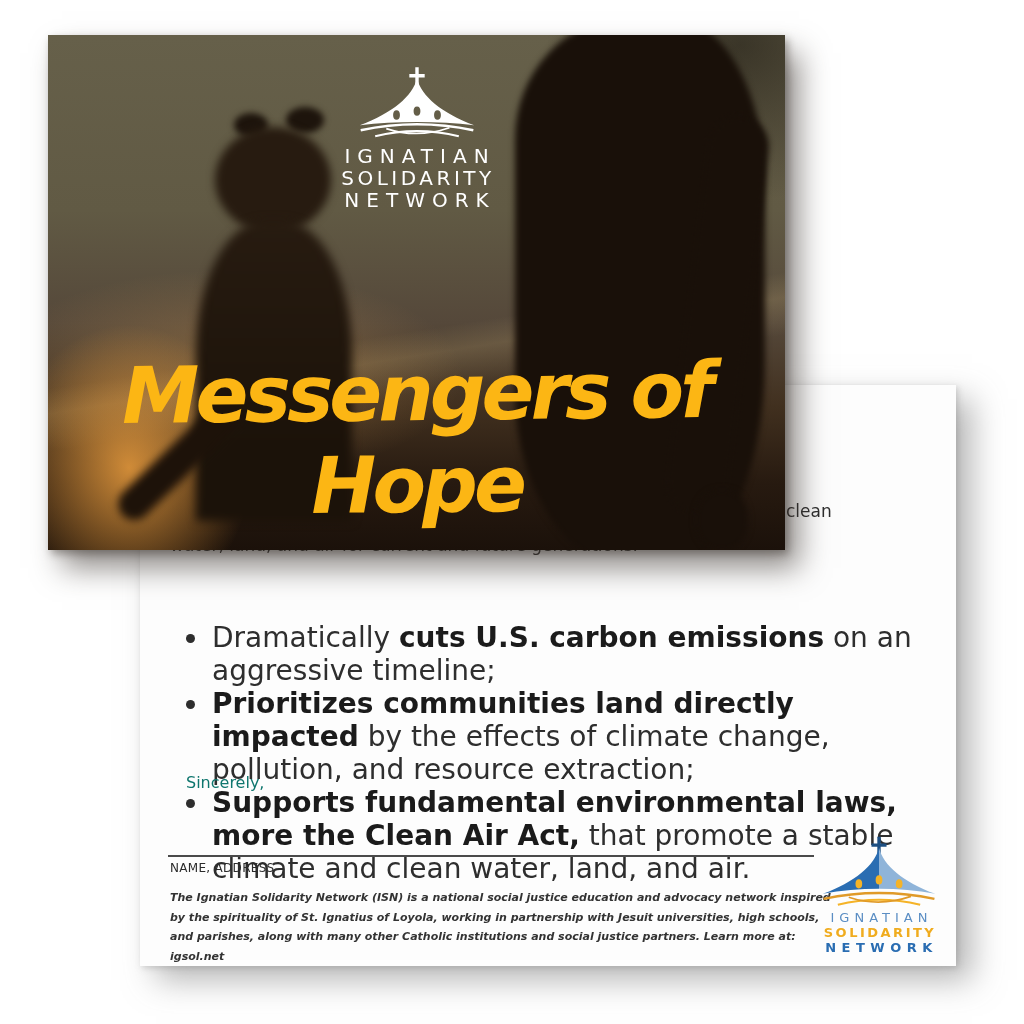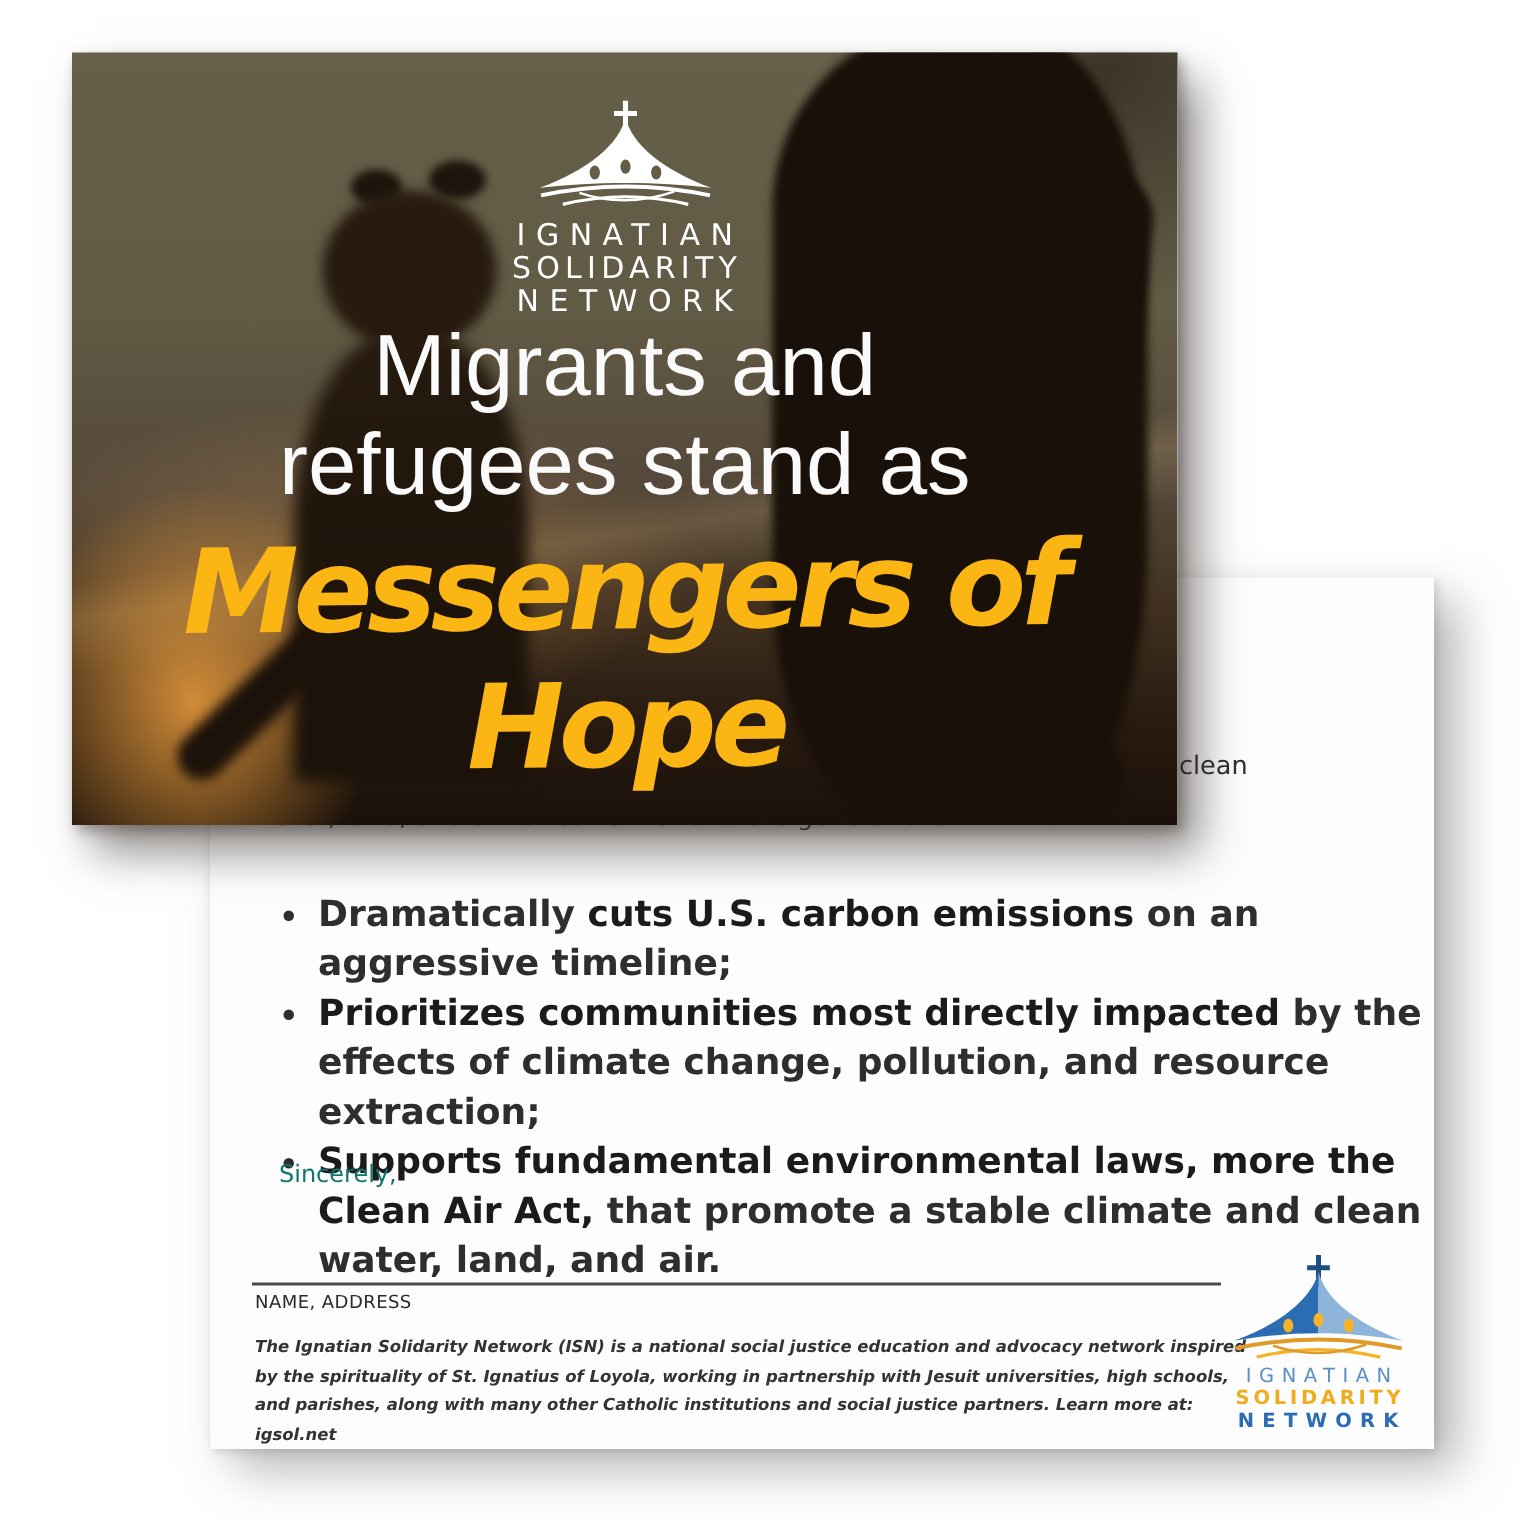--- a/index.html
+++ b/index.html
@@ -7,22 +7,22 @@
           font-family:"DejaVu Sans","Liberation Sans",sans-serif;}
 
   
   .letter-card{position:absolute;left:140px;top:385px;width:816px;height:581px;
                background:#fdfdfd;z-index:1;
                box-shadow:16px 14px 30px rgba(110,110,110,.50), 2px 2px 6px rgba(140,140,140,.35);}
   .letter-frag{position:absolute;font-size:17px;color:#2e2e2e;white-space:nowrap;}
   .frag-clean{left:646px;top:116px;}
   .frag-line{left:30px;top:150px;}
   .letter-intro{position:absolute;left:30px;top:196px;font-size:24px;font-weight:700;color:#1f1f1f;}
-  .letter-bullets{position:absolute;left:30px;top:208px;width:740px;margin:0;
-                  padding:0 0 0 40px;font-size:24px;line-height:33px;color:#2e2e2e;font-weight:bold;}
+  .letter-bullets{position:absolute;left:30px;top:236px;width:740px;margin:0;
+                  padding:0 0 0 40px;font-size:28px;line-height:33px;color:#2e2e2e;}
   .letter-bullets li{margin:0;padding-left:2px;}
   .letter-bullets b{color:#1b1b1b;}
   .letter-closing{position:absolute;left:46px;top:388px;font-size:16px;color:#0f766e;}
   .sig-rule{position:absolute;left:28px;top:470px;width:646px;height:0;
             border-top:2px solid #4a4a4a;}
   .sig-label{position:absolute;left:30px;top:476px;font-size:12px;color:#2b2b2b;letter-spacing:.3px;}
   .fine-print{position:absolute;left:30px;top:503px;width:664px;
               font-size:11px;line-height:19.5px;font-style:italic;font-weight:600;color:#333333;}
 
   
@@ -82,21 +82,21 @@
 <div class="canvas">
 
   <div class="letter-card">
 
     <span class="letter-frag frag-clean">clean</span>
     <span class="letter-frag frag-line">water, land, and air for current and future generations.</span>
 
 
     <ul class="letter-bullets">
       <li><span>Dramatically </span><b>cuts U.S. carbon emissions</b><span> on an aggressive timeline;</span></li>
-      <li><span></span><b>Prioritizes communities most directly impacted</b><span> by the effects of climate change, pollution, and resource extraction;</span></li>
+      <li><span></span><b>Prioritizes communities land directly impacted</b><span> by the effects of climate change, pollution, and resource extraction;</span></li>
       <li><span></span><b>Supports fundamental environmental laws, more the Clean Air Act,</b><span> that promote a stable climate and clean water, land, and air.</span></li>
     </ul>
 
     <div class="letter-closing">Sincerely,</div>
 
     <div class="sig-rule"></div>
     <div class="sig-label">NAME, ADDRESS</div>
 
     <div class="fine-print">The Ignatian Solidarity Network (ISN) is a national social justice education and advocacy network inspired by the spirituality of St. Ignatius of Loyola, working in partnership with Jesuit universities, high schools, and parishes, along with many other Catholic institutions and social justice partners. Learn more at: igsol.net</div>
 
@@ -140,23 +140,19 @@
                M190 116 a8 11 0 1 0 16 0 a8 11 0 1 0 -16 0 Z"></path>
           <path d="M18 152 Q150 124 282 152" stroke="#ffffff" stroke-width="6" fill="none"></path>
           <path d="M52 166 Q150 142 248 166" stroke="#ffffff" stroke-width="5" fill="none"></path>
           <path d="M78 148 Q150 172 226 146" stroke="#ffffff" stroke-width="4" fill="none"></path>
         </svg>
         <span class="tlg-line tlg-1">IGNATIAN</span>
         <span class="tlg-line tlg-2">SOLIDARITY</span>
         <span class="tlg-line tlg-3">NETWORK</span>
       </div>
 
-      <div class="headline">
-        <div>Migrants and</div>
-        <div>refugees stand as</div>
-      </div>
 
       <div class="script-line">Messengers of Hope</div>
 
     </div>
   </div>
 
 </div>
 
 </body></html>

